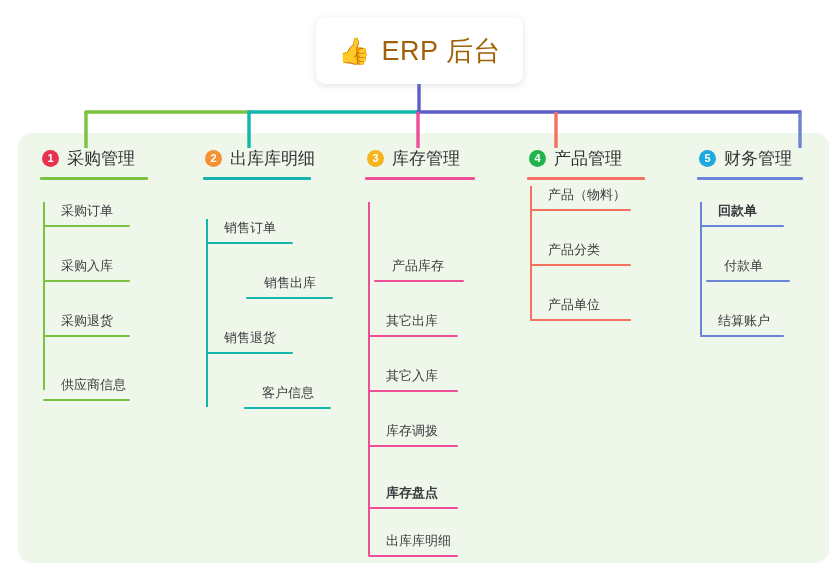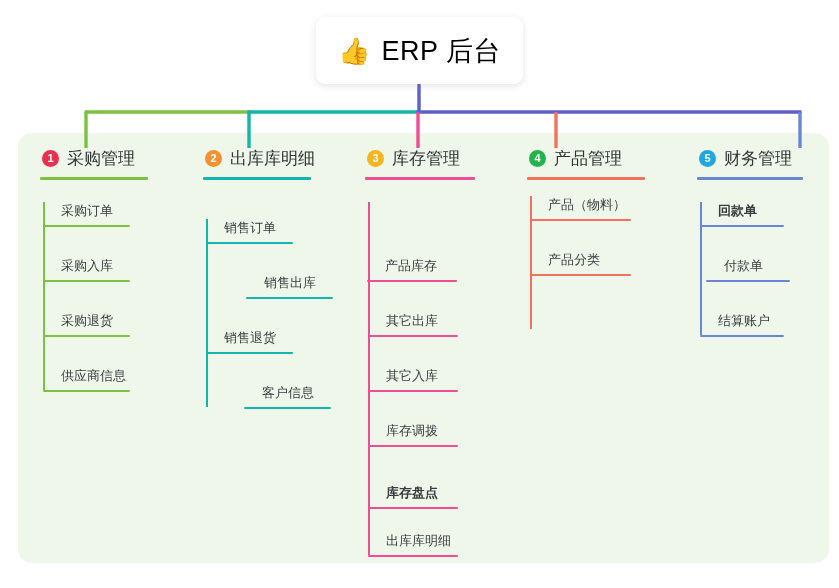--- a/index.html
+++ b/index.html
@@ -38,21 +38,21 @@
     gap: 11px;
     box-sizing: border-box;
   }
   .root-emoji {
     font-size: 26px;
     line-height: 1;
     display: block;
   }
   .root-title {
     font-size: 27px;
-    color: #000000;
+    color: #a16207;
     letter-spacing: 0.5px;
     white-space: nowrap;
   }
 
   
   .panel {
     position: absolute;
     left: 18px;
     top: 133px;
     width: 811px;
@@ -170,21 +170,21 @@
             <div class="leaf-rule" style="width: 87px; background: rgb(124, 194, 66);"></div>
           </div>
           <div class="leaf" style="position: absolute; left: 3px; top: 55px;">
             <span class="leaf-label">采购入库</span>
             <div class="leaf-rule" style="width: 87px; background: rgb(124, 194, 66);"></div>
           </div>
           <div class="leaf" style="position: absolute; left: 3px; top: 110px;">
             <span class="leaf-label">采购退货</span>
             <div class="leaf-rule" style="width: 87px; background: rgb(124, 194, 66);"></div>
           </div>
-          <div class="leaf" style="position: absolute; left: 3px; top: 165px;">
+          <div class="leaf" style="position: absolute; left: 3px; top: 174px;">
             <span class="leaf-label">供应商信息</span>
             <div class="leaf-rule" style="width: 87px; background: rgb(124, 194, 66);"></div>
           </div>
         </div>
       </div>
       <div class="branch" style="left: 203px;">
         <div class="branch-head">
           <span class="badge" style="background: rgb(245, 145, 51);">2</span>
           <span class="branch-title">出库库明细</span>
         </div>
@@ -210,21 +210,21 @@
         </div>
       </div>
       <div class="branch" style="left: 365px;">
         <div class="branch-head">
           <span class="badge" style="background: rgb(246, 180, 30);">3</span>
           <span class="branch-title">库存管理</span>
         </div>
         <div class="branch-rule" style="width: 110px; background: rgb(238, 77, 151);"></div>
         <div class="leaf-list" style="margin-top: 22px; height: 385px;">
           <div class="spine" style="background: rgb(238, 77, 151); height: 353px; left: 3px;"></div>
-          <div class="leaf" style="position: absolute; left: 2px; top: 55px;">
+          <div class="leaf" style="position: absolute; left: 9px; top: 55px;">
             <span class="leaf-label">产品库存</span>
             <div class="leaf-rule" style="width: 90px; background: rgb(238, 77, 151);"></div>
           </div>
           <div class="leaf" style="position: absolute; left: 3px; top: 110px;">
             <span class="leaf-label">其它出库</span>
             <div class="leaf-rule" style="width: 90px; background: rgb(238, 77, 151);"></div>
           </div>
           <div class="leaf" style="position: absolute; left: 3px; top: 165px;">
             <span class="leaf-label">其它入库</span>
             <div class="leaf-rule" style="width: 90px; background: rgb(238, 77, 151);"></div>
@@ -242,28 +242,32 @@
             <div class="leaf-rule" style="width: 90px; background: rgb(238, 77, 151);"></div>
           </div>
         </div>
       </div>
       <div class="branch" style="left: 527px;">
         <div class="branch-head">
           <span class="badge" style="background: rgb(34, 179, 75);">4</span>
           <span class="branch-title">产品管理</span>
         </div>
         <div class="branch-rule" style="width: 118px; background: rgb(244, 112, 95);"></div>
-        <div class="leaf-list" style="margin-top: 16px; height: 165px;">
+        <div class="leaf-list" style="margin-top: 6px; height: 165px;">
           <div class="spine" style="background: rgb(244, 112, 95); height: 133px; left: 3px;"></div>
           <div class="leaf" style="position: absolute; left: 3px; top: 0px;">
             <span class="leaf-label">产品（物料）</span>
             <div class="leaf-rule" style="width: 101px; background: rgb(244, 112, 95);"></div>
           </div>
           <div class="leaf" style="position: absolute; left: 3px; top: 55px;">
             <span class="leaf-label">产品分类</span>
+            <div class="leaf-rule" style="width: 101px; background: rgb(244, 112, 95);"></div>
+          </div>
+          <div class="leaf" style="position: absolute; left: 3px; top: 110px;">
+            <span class="leaf-label">产品单位</span>
             <div class="leaf-rule" style="width: 101px; background: rgb(244, 112, 95);"></div>
           </div>
         </div>
       </div>
       <div class="branch" style="left: 697px;">
         <div class="branch-head">
           <span class="badge" style="background: rgb(31, 168, 224);">5</span>
           <span class="branch-title">财务管理</span>
         </div>
         <div class="branch-rule" style="width: 106px; background: rgb(106, 132, 214);"></div>

